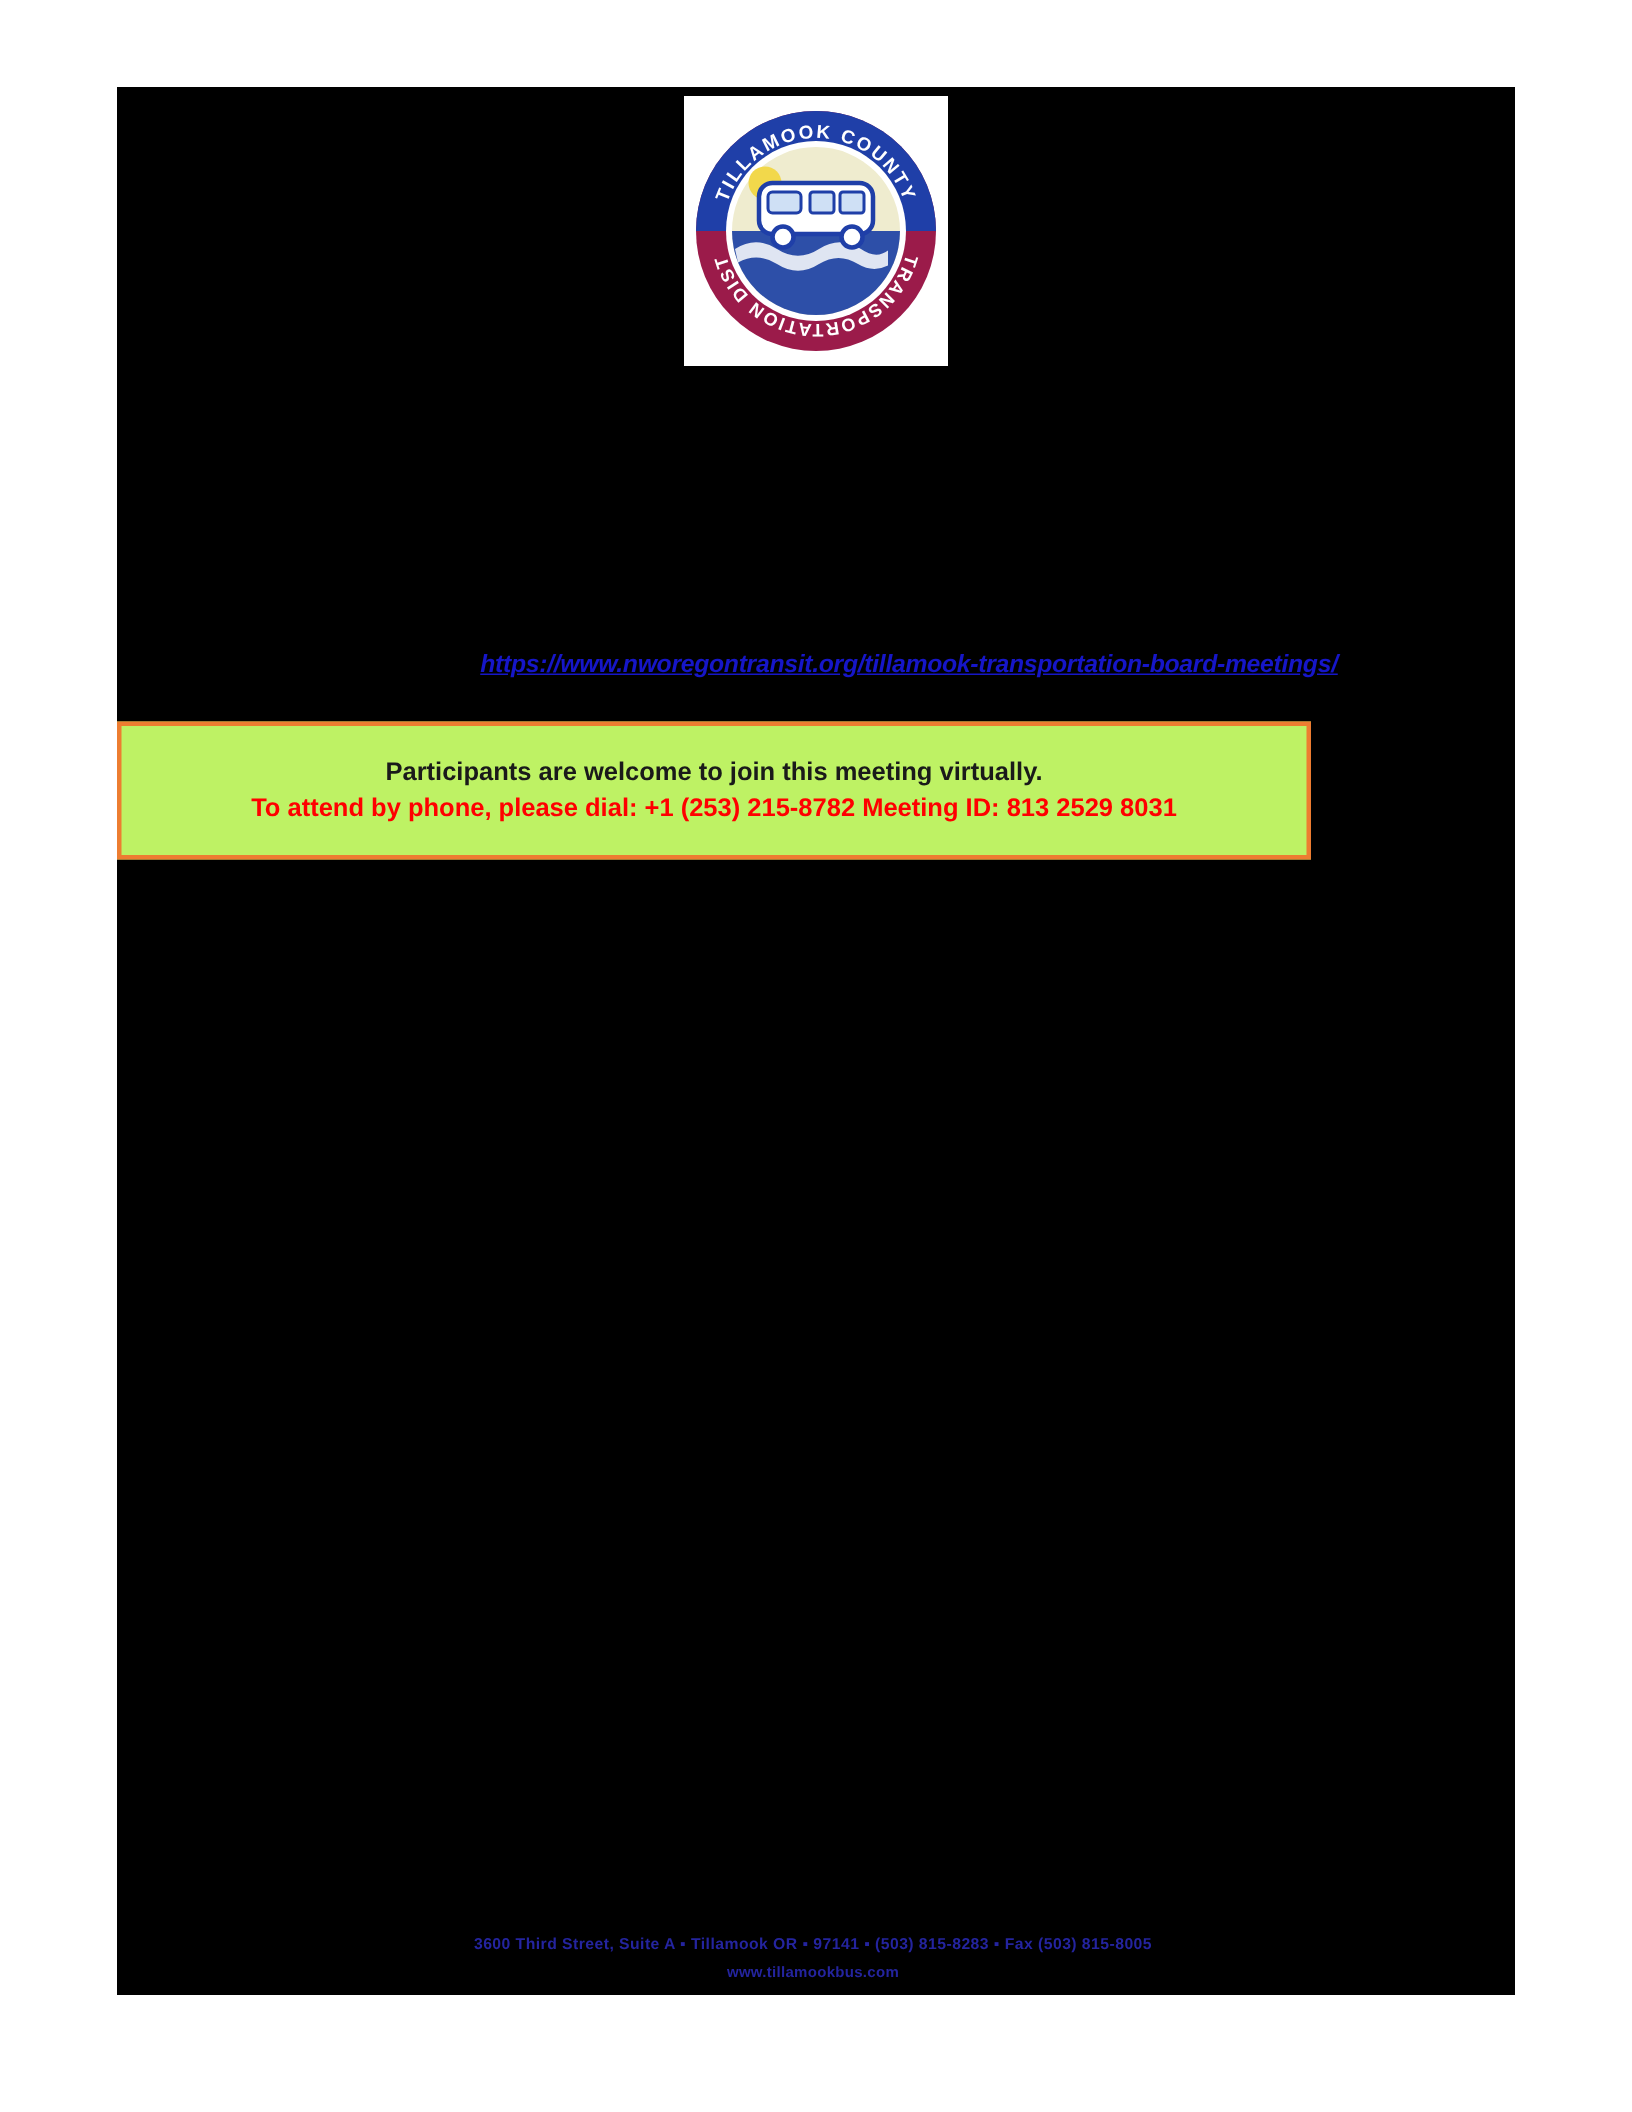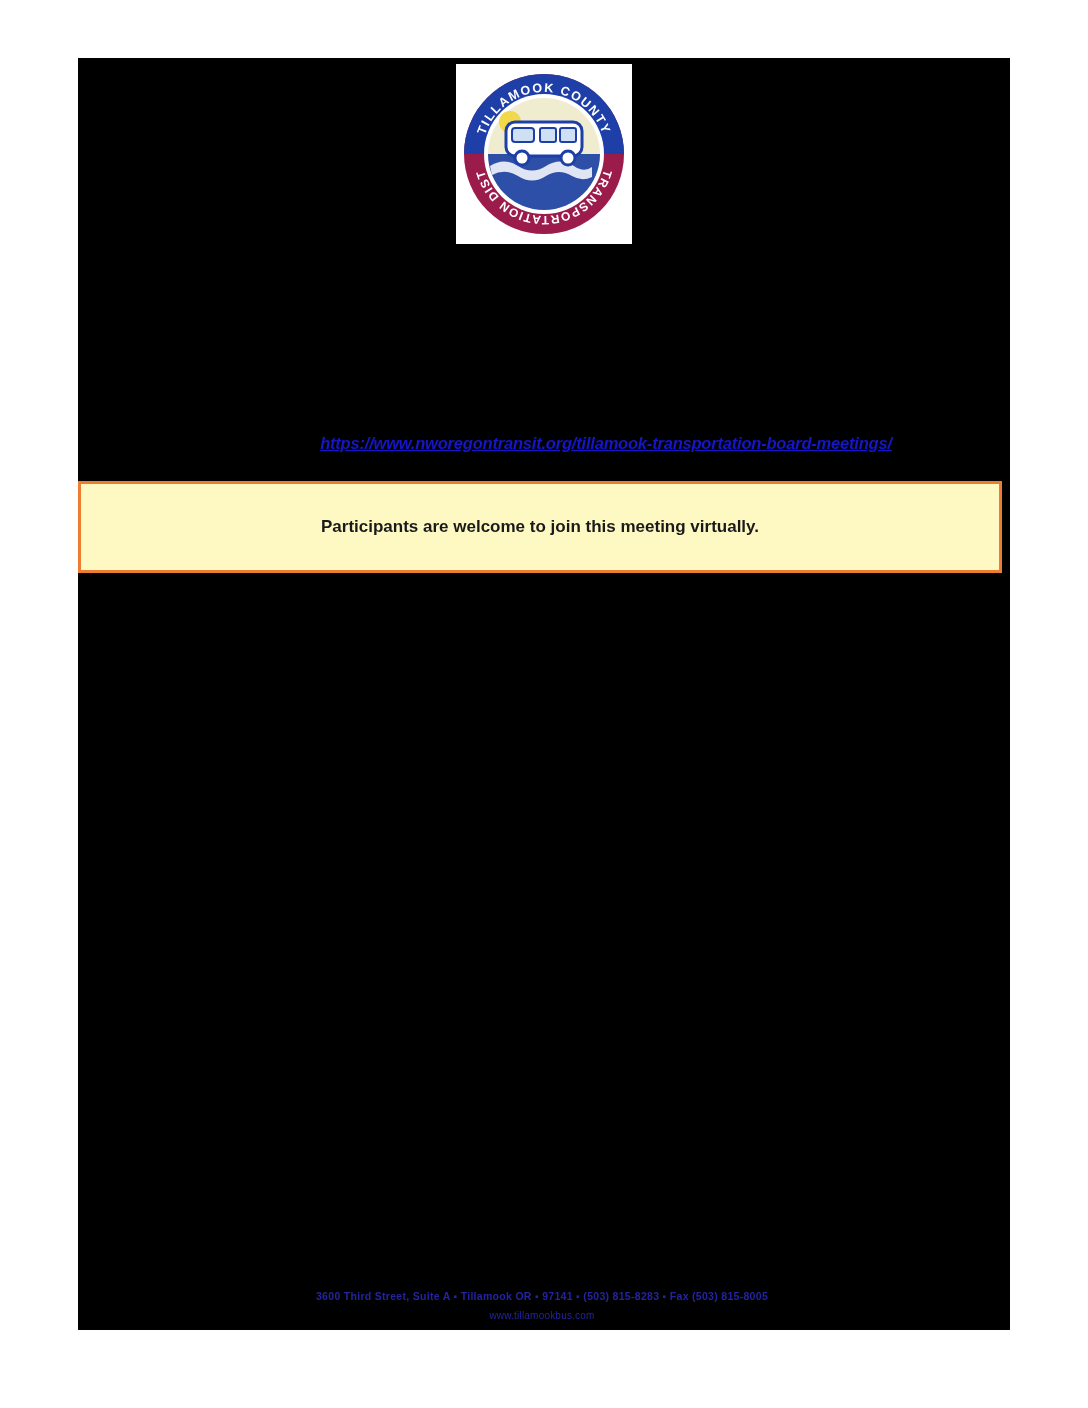--- a/index.html
+++ b/index.html
@@ -61,23 +61,23 @@
     text-decoration: underline;
     letter-spacing: -0.2px;
     white-space: nowrap;
   }
 
   
   .callout {
     position: absolute;
     left: 78px;
     top: 481px;
-    width: 924px;
+    width: 796px;
     height: 92px;
-    background: #fef9c3;
+    background: #bef264;
     border: 3px solid #ed7d31;
     box-sizing: border-box;
     display: flex;
     flex-direction: column;
     align-items: center;
     justify-content: center;
     gap: 2px;
   }
   .callout-line {
     font-family: "Liberation Sans", sans-serif;
@@ -109,21 +109,21 @@
     font-weight: bold;
     color: #2b2bbb;
     letter-spacing: 0.3px;
     line-height: 1.6;
     white-space: nowrap;
     opacity: 0.85;
   }
   .footer-web {
     font-family: "Liberation Sans", sans-serif;
     font-size: 10px;
-    font-weight: normal;
+    font-weight: bold;
     color: #2b2bbb;
     text-decoration: none;
     letter-spacing: 0.2px;
     opacity: 0.85;
   }
 </style>
 </head>
 <body>
 
 <div class="page"></div>
@@ -166,18 +166,19 @@
     </svg>
   </div>
 </div>
 
 <div class="site-link-row">
   <a class="site-link" href="#">https://www.nworegontransit.org/tillamook-transportation-board-meetings/</a>
 </div>
 
 <div class="callout">
   <div class="callout-line line-welcome">Participants are welcome to join this meeting virtually.</div>
+  <div class="callout-line line-phone">To attend by phone, please dial: +1 (253) 215-8782   Meeting ID: 813 2529 8031</div>
 </div>
 
 <div class="footer">
   <div class="footer-address">3600 Third Street, Suite A ▪ Tillamook OR ▪ 97141 ▪ (503) 815-8283 ▪ Fax (503) 815-8005</div>
   <a class="footer-web" href="#">www.tillamookbus.com</a>
 </div>
 
 </body></html>

